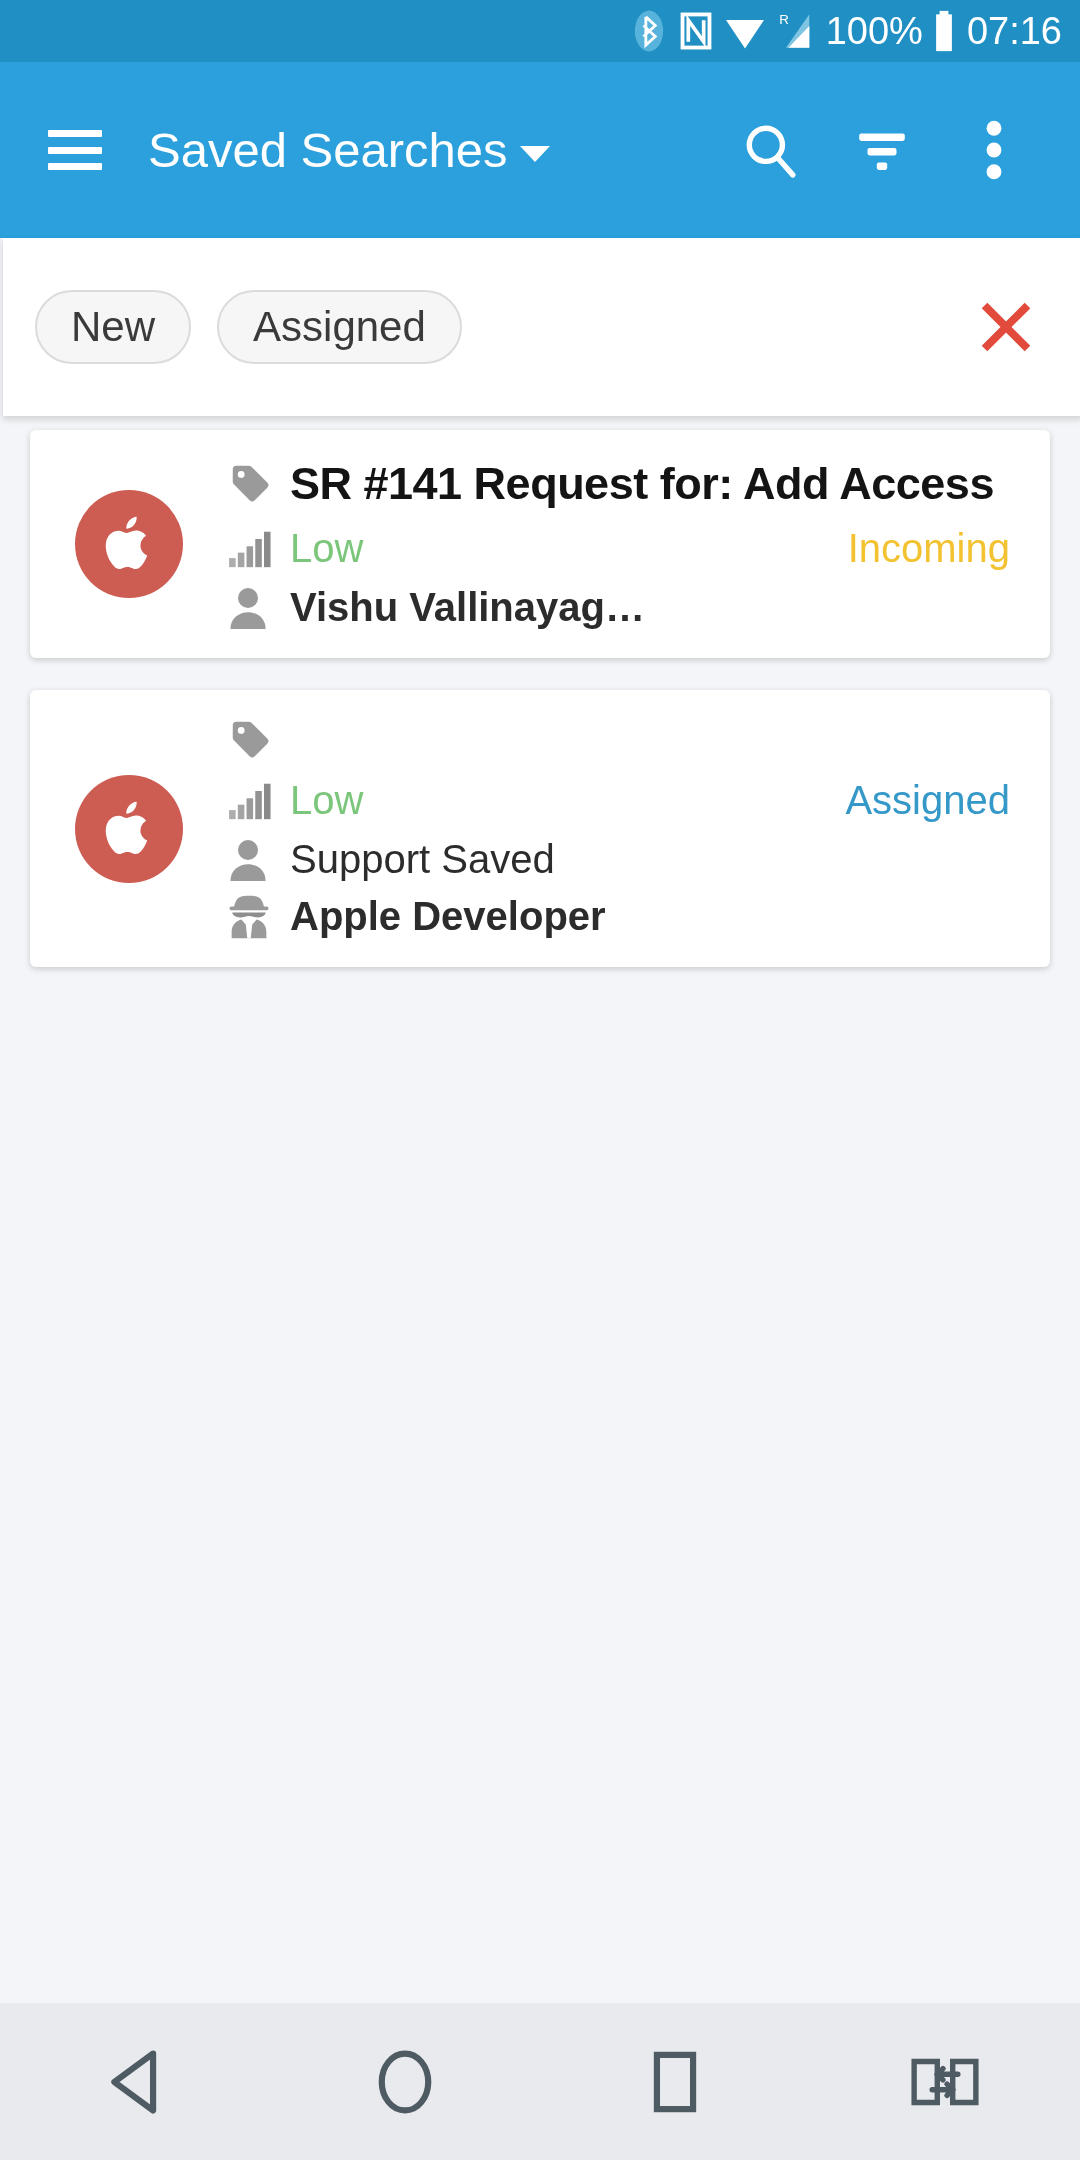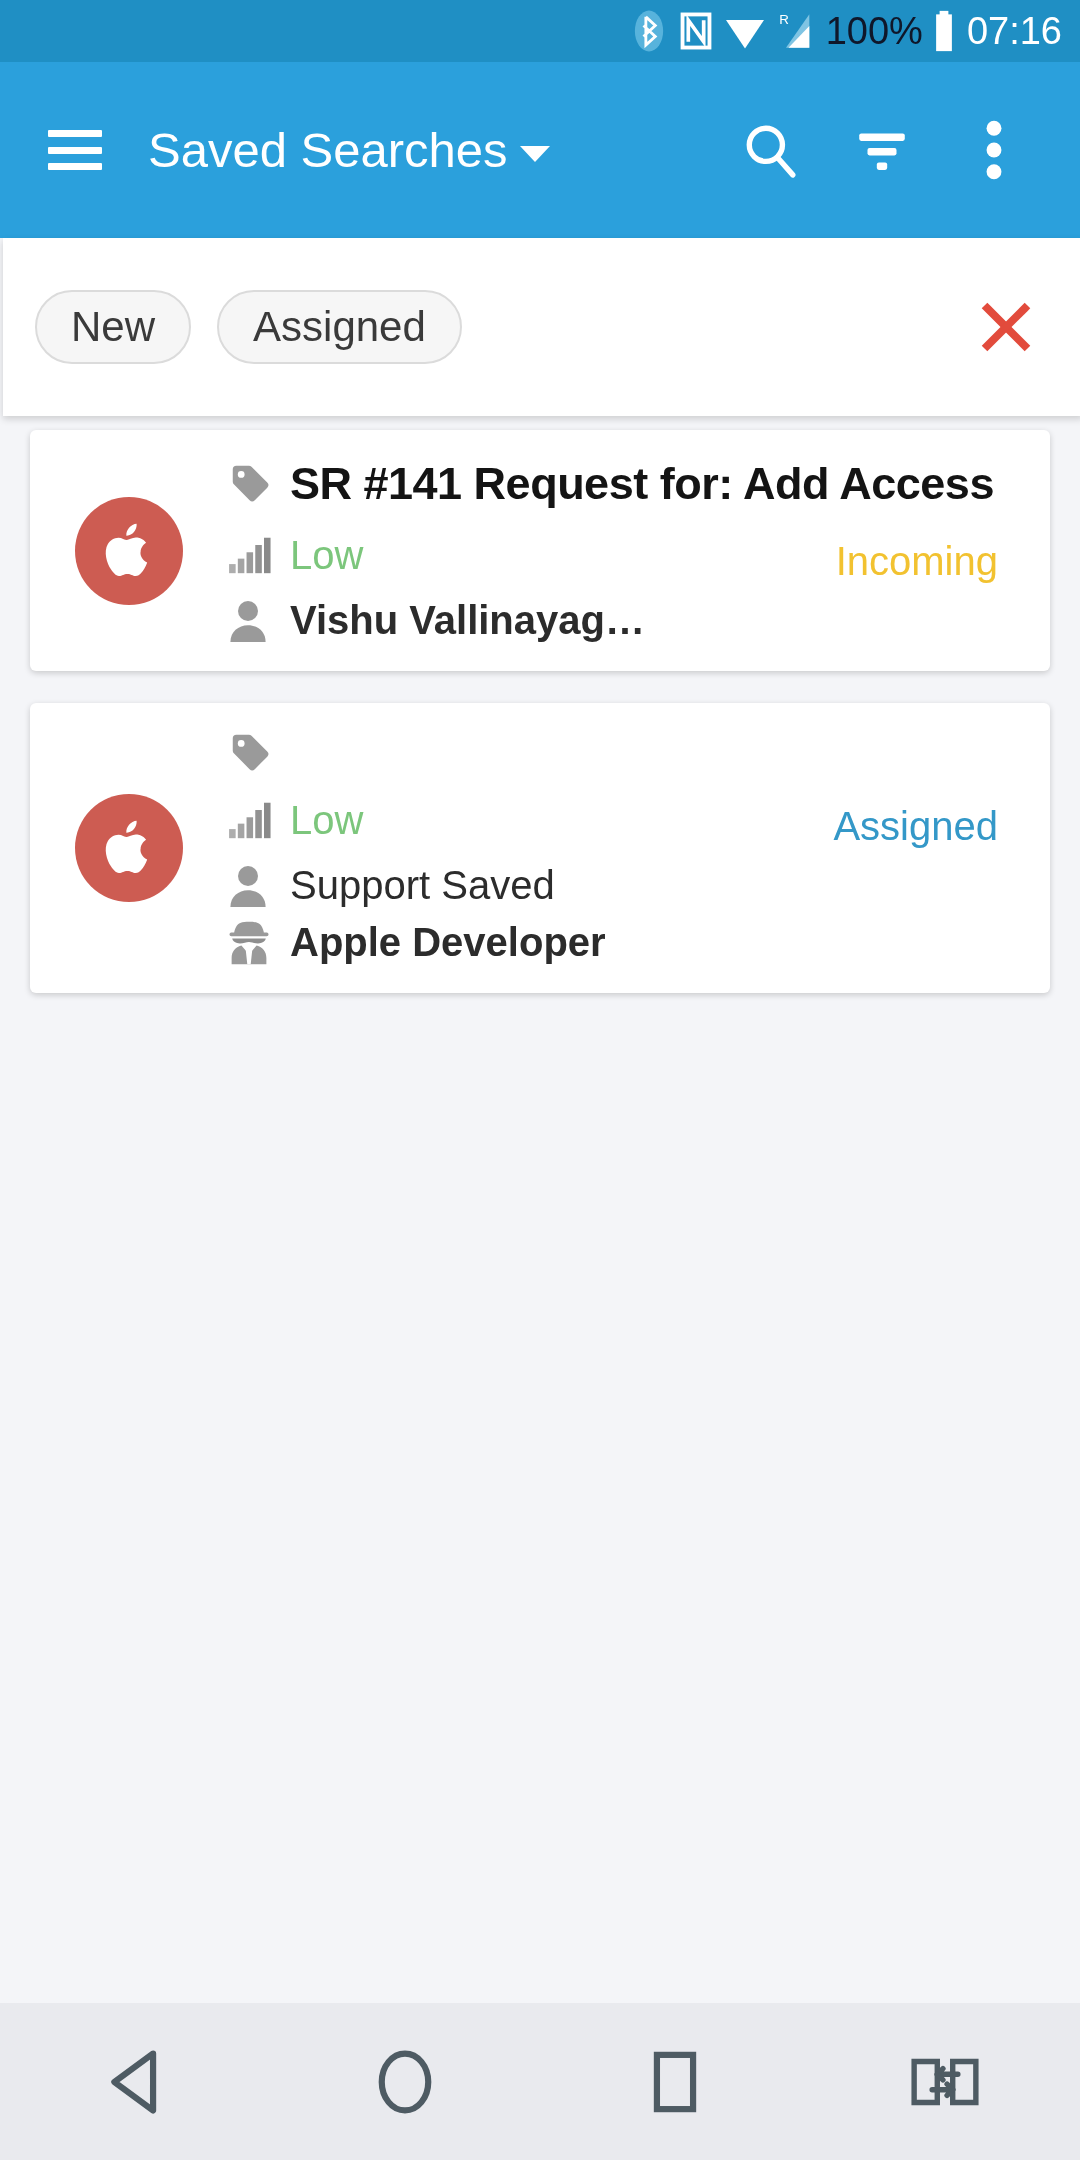--- a/index.html
+++ b/index.html
@@ -11,21 +11,21 @@
   }
   .screen { position:relative; width:1080px; height:2160px; background:#F4F5F8; }
 
   
   .statusbar {
     position:absolute; top:0; left:0; width:1080px; height:62px;
     background:#1F8FC4; display:flex; align-items:center;
     justify-content:flex-end; padding-right:18px; gap:10px;
   }
   .sb-icon { display:flex; align-items:center; justify-content:center; }
-  .sb-text { color:#0f172a; font-size:38px; letter-spacing:0px; font-family:"Liberation Sans", sans-serif; }
+  .sb-text { color:#ffffff; font-size:38px; letter-spacing:0px; font-family:"Liberation Sans", sans-serif; }
   .sb-time { color:#FFFFFF; font-size:38px; margin-left:2px; }
 
   
   .appbar {
     position:absolute; top:62px; left:0; width:1080px; height:176px;
     background:#2BA0DC; display:flex; align-items:center;
   }
   .hamburger { width:54px; height:40px; margin-left:48px; display:flex; flex-direction:column; justify-content:space-between; cursor:pointer; }
   .hamburger span { display:block; height:7px; background:#FFFFFF; border-radius:1px; }
   .appbar-title-wrap { display:flex; align-items:center; margin-left:46px; gap:12px; cursor:pointer; }
@@ -51,30 +51,30 @@
   
   .cardlist { position:absolute; top:430px; left:0; width:1080px; }
   .card {
     position:relative; background:#FFFFFF; border-radius:6px;
     margin:0 30px 32px 30px; padding:28px 0;
     box-shadow:0 2px 6px rgba(0,0,0,0.18);
     display:flex; align-items:stretch; cursor:pointer;
   }
   .avatar-col { width:198px; display:flex; align-items:center; justify-content:center; flex:0 0 198px; }
   .avatar { width:108px; height:108px; border-radius:50%; background:#CD5C52; display:flex; align-items:center; justify-content:center; }
-  .card-body { flex:1; padding-right:52px; display:flex; flex-direction:column; }
+  .card-body { flex:1; padding-right:40px; display:flex; flex-direction:column; }
   .row { display:flex; align-items:center; }
   .row-title { margin-bottom:16px; }
   .row-mid { margin-bottom:14px; }
   .row-person { margin-bottom:12px; }
   .row-person:last-child { margin-bottom:0;font-weight:bold; }
   .ico { width:46px; flex:0 0 46px; display:flex; align-items:center; justify-content:flex-start; margin-right:16px; }
   .card-title { font-size:45px; font-weight:bold; color:#141414; letter-spacing:-0.5px; white-space:nowrap; }
   .priority { font-size:40px; color:#7CC67C; }
-  .status { margin-left:auto; font-size:40px; white-space:nowrap;margin-top:13px; }
+  .status { margin-left:auto; font-size:40px; white-space:nowrap; }
   .person-name { font-size:40px; color:#2C2C2C; white-space:nowrap; }
 
   
   .navbar {
     position:absolute; bottom:0; left:0; width:1080px; height:157px;
     background:#E9EAEE; display:flex; align-items:center; justify-content:space-around;
   }
   .navbtn { width:150px; height:110px; display:flex; align-items:center; justify-content:center; cursor:pointer; }
 </style>
 </head>

